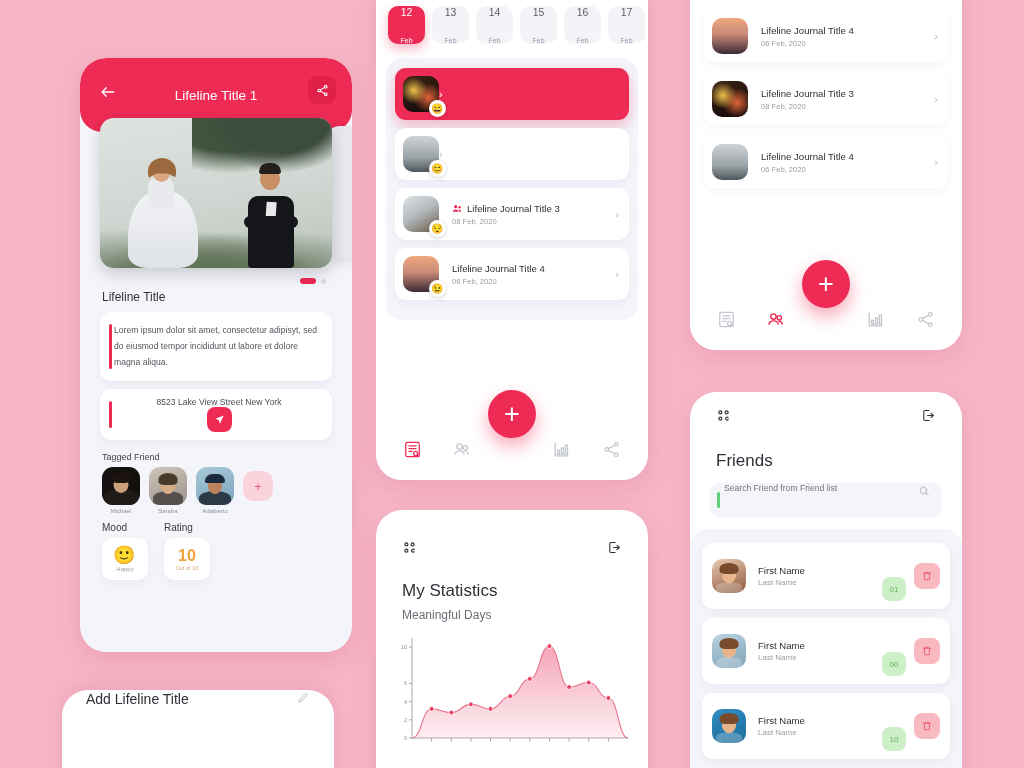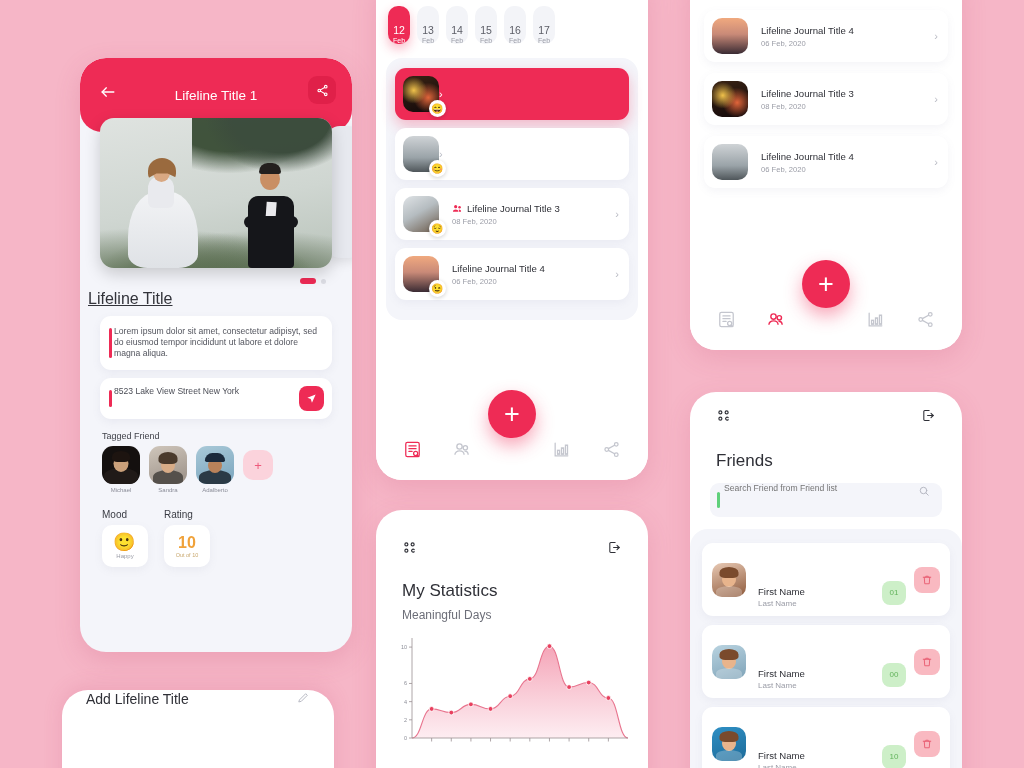--- a/index.html
+++ b/index.html
@@ -59,40 +59,40 @@
   .groom .head { position:absolute; bottom:78px; left:20px; width:20px; height:22px; background:#c98f64; border-radius:50%; }
   .groom .hairg { position:absolute; bottom:94px; left:19px; width:22px; height:11px; background:#23201e; border-radius:11px 11px 3px 3px; }
   .peek-card {
     position:absolute; right:-10px; top:8px; width:36px; height:132px;
     background:#e7e9ef; border-radius:14px; box-shadow:0 4px 12px rgba(0,0,0,.1);
   }
   .dots { display:flex; gap:5px; justify-content:flex-end; padding:8px 26px 0 0; align-items:center; }
   .dot { width:5px; height:5px; border-radius:50%; background:#dcdde4; }
   .dot.active { width:16px; height:6px; border-radius:3px; background:#EE2B55; }
 
-  .sect-title { font-size:16px; color:#32333a; padding:6px 0 0 8px;text-decoration:underline; }
+  .sect-title { font-size:12px; color:#32333a; padding:6px 0 0 22px; }
   .card-white {
     margin:8px 20px 0 20px; background:#fff; border-radius:11px; padding:10px 12px 11px 14px;
     box-shadow:0 3px 9px rgba(120,120,150,.09); position:relative;
   }
   .accent-bar { position:absolute; left:9px; top:12px; width:2.5px; height:calc(100% - 24px); background:#EE2B55; border-radius:2px; }
-  .body-text { font-size:8.6px; line-height:11px; color:#53555e; }
-  .addr-row { display:flex; justify-content:space-between; }
+  .body-text { font-size:8.6px; line-height:16px; color:#53555e; }
+  .addr-row { display:flex; align-items:center; justify-content:space-between;flex-direction:column; }
   .addr-text { font-size:8.6px; color:#4b4d56; }
   .loc-btn { width:25px; height:25px; border-radius:8px; background:#EE2B55; display:flex; align-items:center; justify-content:center; }
 
   .sub-label { font-size:9px; color:#41434b; padding:12px 0 5px 22px; }
   .friends-row { display:flex; gap:9px; padding-left:22px; }
   .friend { width:38px; text-align:center; }
   .friend .av { width:38px; height:38px; border-radius:11px; overflow:hidden; position:relative; }
   .friend .nm { font-size:6px; color:#8b8d98; margin-top:3px; }
   .add-friend { width:30px; height:30px; border-radius:10px; background:#FBD3DC; display:flex;
     align-items:center; justify-content:center; color:#EE5A7C; font-size:13px; margin-top:4px; }
 
-  .mr-wrap { display:flex; gap:16px; padding-left:22px; margin-top:16px; }
+  .mr-wrap { display:flex; gap:16px; padding-left:22px; margin-top:8px; }
   .mr-col .mr-label { font-size:10px; color:#3a3c44; margin-bottom:5px; }
   .mr-box { width:46px; height:42px; background:#fff; border-radius:10px; display:flex;
     flex-direction:column; align-items:center; justify-content:center; box-shadow:0 3px 8px rgba(130,130,160,.09); }
   .mr-box .emoji { font-size:18px; line-height:18px; }
   .mr-box .cap { font-size:6px; color:#9a9ca6; margin-top:2px; }
   .mr-box .num { font-size:16px; color:#F0A23A; font-weight:bold; line-height:17px; }
   .mr-box .cap-o { font-size:5.5px; color:#C9A86E; margin-top:1px; }
 
   .edit-btn {
     margin:22px 20px 0 20px; height:40px; border-radius:10px; background:#1766EB; color:#fff;
@@ -111,22 +111,22 @@
     background:#EE2B55; display:flex; align-items:center; justify-content:center; }
   .add-title-row { display:flex; align-items:center; justify-content:space-between; padding:0 24px; }
   .add-title-row .t { font-size:14px; color:#2f3037; }
 
   
   #phone-list {
     left:376px; top:-30px; width:272px; height:510px;
     border-radius:26px; background:#fff; box-shadow:0 8px 26px rgba(190,60,100,.16);
   }
   .date-strip { display:flex; gap:7px; padding:36px 0 0 12px; }
-  .date-chip { width:22px; height:38px; border-radius:10px; background:#F3F4F8;
-    display:flex; flex-direction:column; align-items:center; justify-content:flex-end; flex:none; }
+  .date-chip { width:37px; height:38px; border-radius:10px; background:#F3F4F8;
+    display:flex; flex-direction:column; align-items:center; justify-content:space-between; flex:none; }
   .date-chip .d { font-size:10.5px; color:#5b5d66; }
   .date-chip .m { font-size:7px; color:#9a9ca6; margin-top:1px; }
   .date-chip.active { background:#EE2B55; box-shadow:0 5px 11px rgba(238,43,85,.32); }
   .date-chip.active .d, .date-chip.active .m { color:#fff; }
 
   .list-panel { margin:14px 10px 0 10px; background:#F4F5FA; border-radius:16px; padding:10px 9px 12px 9px; }
   .jcard { display:flex; align-items:center; background:#fff; border-radius:11px; padding:8px 10px 8px 8px;
     margin-bottom:8px; box-shadow:0 3px 9px rgba(120,120,150,.08); position:relative; }
   .jcard.active { background:#EE2B55; box-shadow:0 6px 14px rgba(238,43,85,.3); }
   .thumb { width:36px; height:36px; border-radius:10px; flex:none; position:relative; overflow:visible; }
@@ -180,21 +180,21 @@
   .fr-title { font-size:17px; color:#2f3037; padding:24px 0 0 26px; }
   .search-box { margin:12px 20px 0 20px; height:34px; background:#F4F5FA; border-radius:9px;
     display:flex; align-items:flex-start; padding:0 12px 0 14px; position:relative; }
   .search-box .gbar { position:absolute; left:7px; top:9px; width:2.5px; height:16px; background:#5FD07B; border-radius:2px; }
   .search-box input { border:0; background:transparent; outline:none; flex:1; font-size:8.6px;
     color:#b6b8c2; font-family:"Liberation Sans", sans-serif; }
   .fr-panel { margin:12px 0 0 0; background:#F4F5FA; border-radius:18px 18px 0 0; padding:14px 12px 6px 12px; min-height:220px; }
   .fr-row { display:flex; align-items:center; background:#fff; border-radius:11px; padding:8px 10px;
     margin-bottom:9px; box-shadow:0 3px 9px rgba(120,120,150,.08); }
   .fr-av { width:34px; height:34px; border-radius:10px; overflow:hidden; flex:none; position:relative; }
-  .fr-meta { margin-left:12px; flex:1;margin-top:35px; }
+  .fr-meta { margin-left:12px; flex:1; }
   .fr-first { font-size:9.6px; color:#2f3037; }
   .fr-last { font-size:8px; color:#9a9ca6; margin-top:2px; }
   .count-chip { width:24px; height:24px; border-radius:8px; background:#CDEFC8; color:#63B45C;
     font-size:8px; display:flex; align-items:center; justify-content:center; margin-right:8px;margin-top:26px; }
   .del-chip { width:26px; height:26px; border-radius:8px; background:#F9B9C1;
     display:flex; align-items:center; justify-content:center; }
   .f-bg { position:absolute; inset:0; }
   .f-head { position:absolute; left:50%; transform:translateX(-50%); border-radius:50%; }
   .f-hair { position:absolute; left:50%; transform:translateX(-50%); border-radius:50% 50% 30% 30%; }
   .f-body { position:absolute; bottom:0; left:50%; transform:translateX(-50%); border-radius:50% 50% 0 0; }

